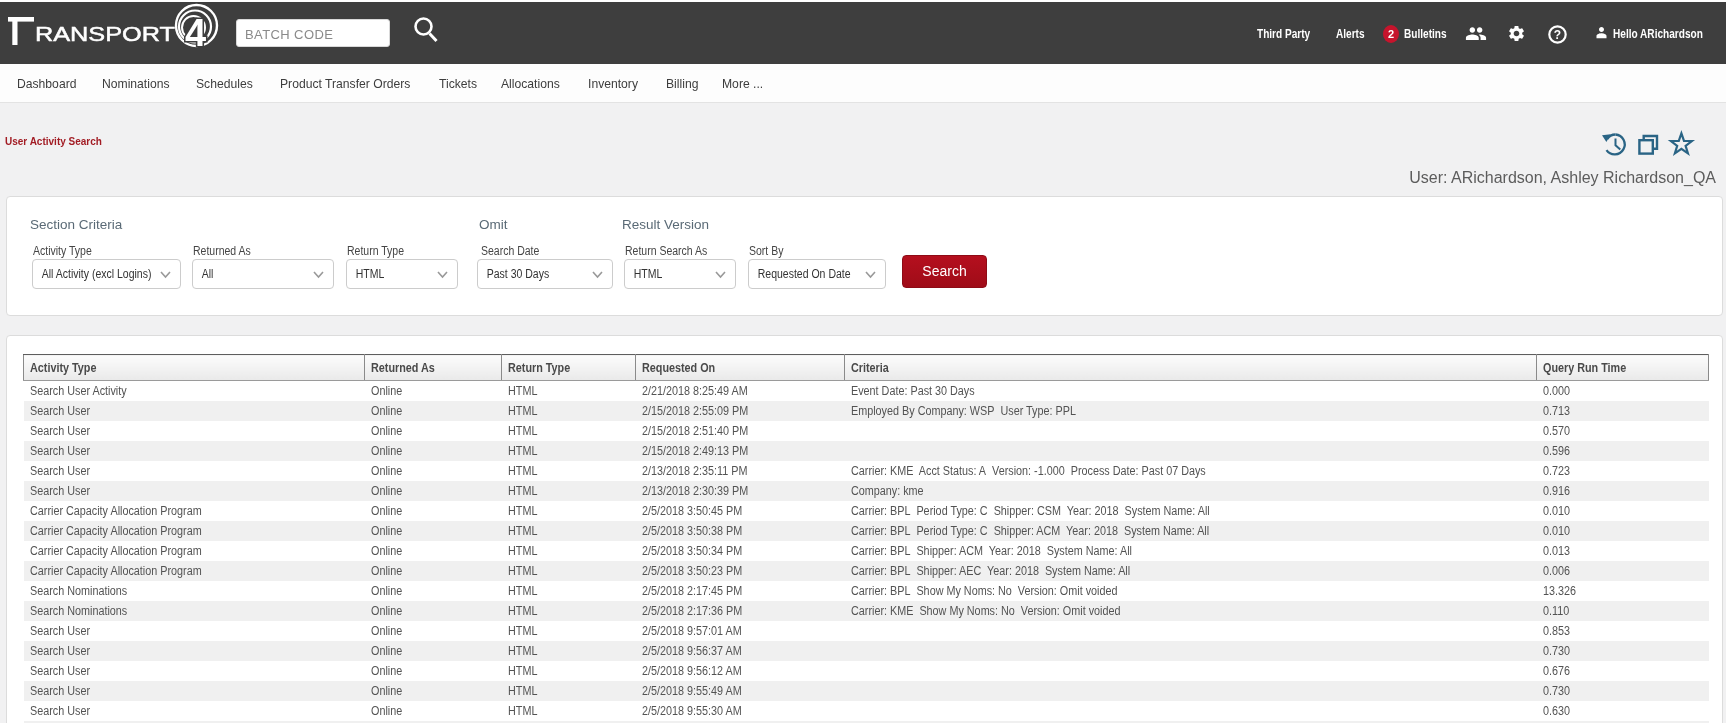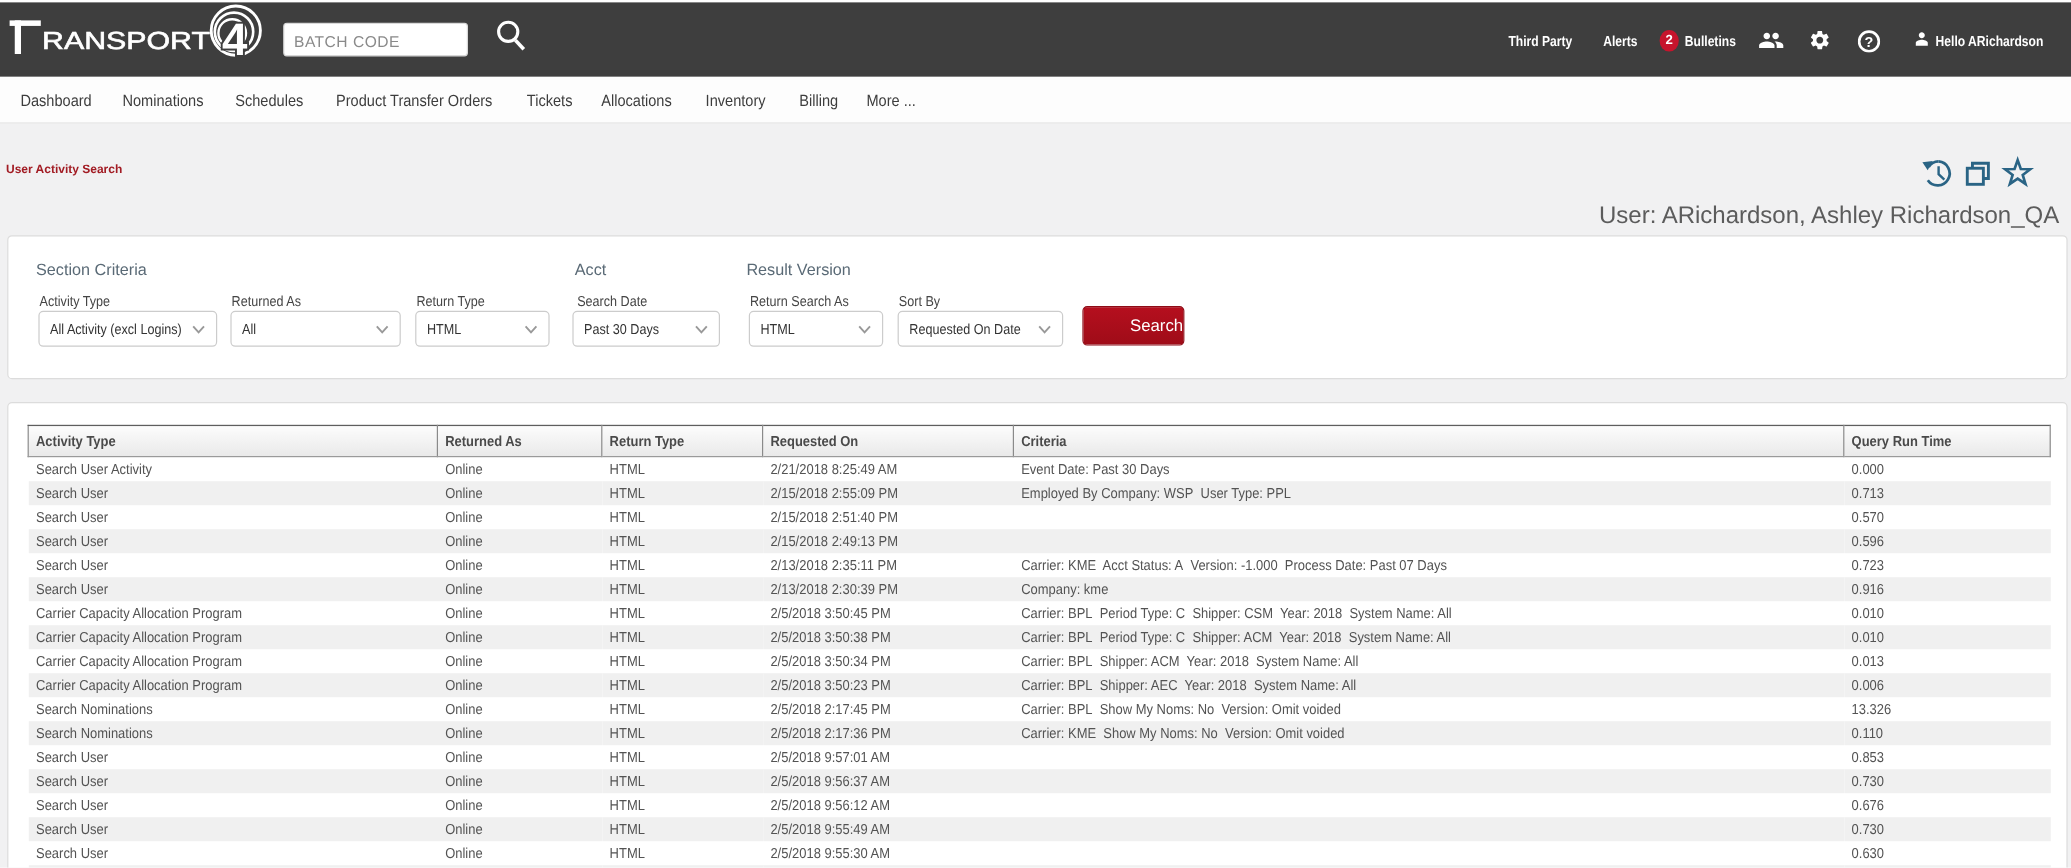--- a/index.html
+++ b/index.html
@@ -14,30 +14,30 @@
 #batch span { position:absolute; left:8px; top:7px; font-size:13px; color:#8a8a8a; letter-spacing:0.4px; }
 .tb-item { color:#fff; font-weight:bold; font-size:12px; top:25px; white-space:nowrap; transform:scaleX(0.84); transform-origin:0 50%; }
 #badge { left:1383px; top:23px; width:16px; height:18px; background:#c6142c; border-radius:50%; color:#fff; font-size:11px; font-weight:bold; text-align:center; line-height:18px; }
 
 
 #nav { left:0; top:64px; width:1726px; height:39px; background:#fdfdfd; border-bottom:1px solid #e3e3e3; }
 .nav-item { position:absolute; top:12px; font-size:13.5px; color:#3d3d3d; white-space:nowrap; transform:scaleX(0.9); transform-origin:0 50%; }
 
 
 #title { left:5px; top:136px; font-size:10px; font-weight:bold; color:#a21c24; }
-#userline { right:10px; top:169px; font-size:20px; color:#5c5c5c; }
+#userline { right:10px; top:169px; font-size:16px; color:#5c5c5c; }
 
 
 #panel1 { left:6px; top:196px; width:1717px; height:120px; background:#fff; border:1px solid #dcdcdc; border-radius:4px; }
 .h2 { position:absolute; top:217px; font-size:13.5px; color:#5a6a76;text-align:center; }
 .lbl { position:absolute; top:244px; font-size:12px; color:#454545; transform:scaleX(0.875); transform-origin:0 50%; white-space:nowrap; }
 .sel { position:absolute; top:259px; height:30px; background:#fff; border:1px solid #cccccc; border-radius:4px; font-size:12px; color:#333; line-height:28px; white-space:nowrap; }
 .sel b { display:inline-block; font-weight:normal; padding-left:10px; transform:scaleX(0.875); transform-origin:0 50%; }
 .sel svg.chev { position:absolute; right:9px; top:10px; width:11px; height:9px; }
-#btn-search { left:902px; top:255px; width:85px; height:33px; background:linear-gradient(#b50f1e,#9f0c18); border:1px solid #8e0b16; border-radius:4px; color:#fff; font-size:14px; text-align:right; line-height:31px; }
+#btn-search { left:902px; top:255px; width:85px; height:33px; background:linear-gradient(#b50f1e,#9f0c18); border:1px solid #8e0b16; border-radius:4px; color:#fff; font-size:14px; text-align:center; line-height:31px; }
 
 
 #panel2 { left:6px; top:335px; width:1717px; height:395px; background:#fff; border:1px solid #dcdcdc; border-radius:4px 4px 0 0; }
 #tbl { left:23px; top:354px; width:1685px; border-collapse:collapse; table-layout:fixed; }
 #tbl th { height:26px; background:linear-gradient(#fcfcfc,#e9e9e9); border:1px solid #8a8a8a; border-top:1px solid #5e5e5e; border-bottom:1px solid #9a9a9a; font-size:12px; color:#4a4a4a; text-align:left; padding:0 0 0 6px; font-weight:bold; }
 #tbl td { height:20px; font-size:12px; color:#535353; padding:0 0 0 6px; white-space:nowrap; overflow:visible; }
 #tbl th span, #tbl td span { display:inline-block; transform:scaleX(0.9); transform-origin:0 50%; white-space:nowrap; }
 #tbl tr.g td { background:#f0f0f0; }
 </style>
 </head>
@@ -110,38 +110,38 @@
       <path d="M 43.7 10.2 L 43.7 6 L 57 6 L 57 18.7 L 52.8 18.7"></path>
       <rect x="39.4" y="10.2" width="13.4" height="13.4" fill="#f1f1f2"></rect>
     </g>
     <path d="M 81.4 3.4 L 84.0 10.8 L 91.9 11.0 L 85.6 15.8 L 87.9 23.3 L 81.4 18.8 L 74.9 23.3 L 77.2 15.8 L 70.9 11.0 L 78.8 10.8 Z" fill="none" stroke="#2a6485" stroke-width="2.2" stroke-linejoin="miter"></path>
   </svg>
 
   <div class="abs" id="userline">User: ARichardson, Ashley Richardson_QA</div>
 
   <div class="abs" id="panel1"></div>
   <div class="abs h2" style="left:30px">Section Criteria</div>
-  <div class="abs h2" style="left:479px">Acct</div>
+  <div class="abs h2" style="left:479px">Omit</div>
   <div class="abs h2" style="left:622px">Result Version</div>
   <div class="abs lbl" style="left:33px">Activity Type</div>
   <div class="abs lbl" style="left:193px">Returned As</div>
   <div class="abs lbl" style="left:347px">Return Type</div>
   <div class="abs lbl" style="left:481px">Search Date</div>
   <div class="abs lbl" style="left:625px">Return Search As</div>
   <div class="abs lbl" style="left:749px">Sort By</div>
   <div class="abs sel" style="left:32px;width:149px"><b>All Activity (excl Logins)</b><svg class="chev" viewBox="0 0 11 9">
         <path d="M1 2 L5.5 7 L10 2" fill="none" stroke="#999" stroke-width="1.6"></path>
       </svg></div>
   <div class="abs sel" style="left:192px;width:142px"><b>All</b><svg class="chev" viewBox="0 0 11 9">
         <path d="M1 2 L5.5 7 L10 2" fill="none" stroke="#999" stroke-width="1.6"></path>
       </svg></div>
   <div class="abs sel" style="left:346px;width:112px"><b>HTML</b><svg class="chev" viewBox="0 0 11 9">
         <path d="M1 2 L5.5 7 L10 2" fill="none" stroke="#999" stroke-width="1.6"></path>
       </svg></div>
-  <div class="abs sel" style="left:477px;width:123px"><b>Past 30 Days</b><svg class="chev" viewBox="0 0 11 9">
+  <div class="abs sel" style="left:477px;width:136px"><b>Past 30 Days</b><svg class="chev" viewBox="0 0 11 9">
         <path d="M1 2 L5.5 7 L10 2" fill="none" stroke="#999" stroke-width="1.6"></path>
       </svg></div>
   <div class="abs sel" style="left:624px;width:112px"><b>HTML</b><svg class="chev" viewBox="0 0 11 9">
         <path d="M1 2 L5.5 7 L10 2" fill="none" stroke="#999" stroke-width="1.6"></path>
       </svg></div>
   <div class="abs sel" style="left:748px;width:138px"><b>Requested On Date</b><svg class="chev" viewBox="0 0 11 9">
         <path d="M1 2 L5.5 7 L10 2" fill="none" stroke="#999" stroke-width="1.6"></path>
       </svg></div>
   <div class="abs" id="btn-search">Search</div>
 

